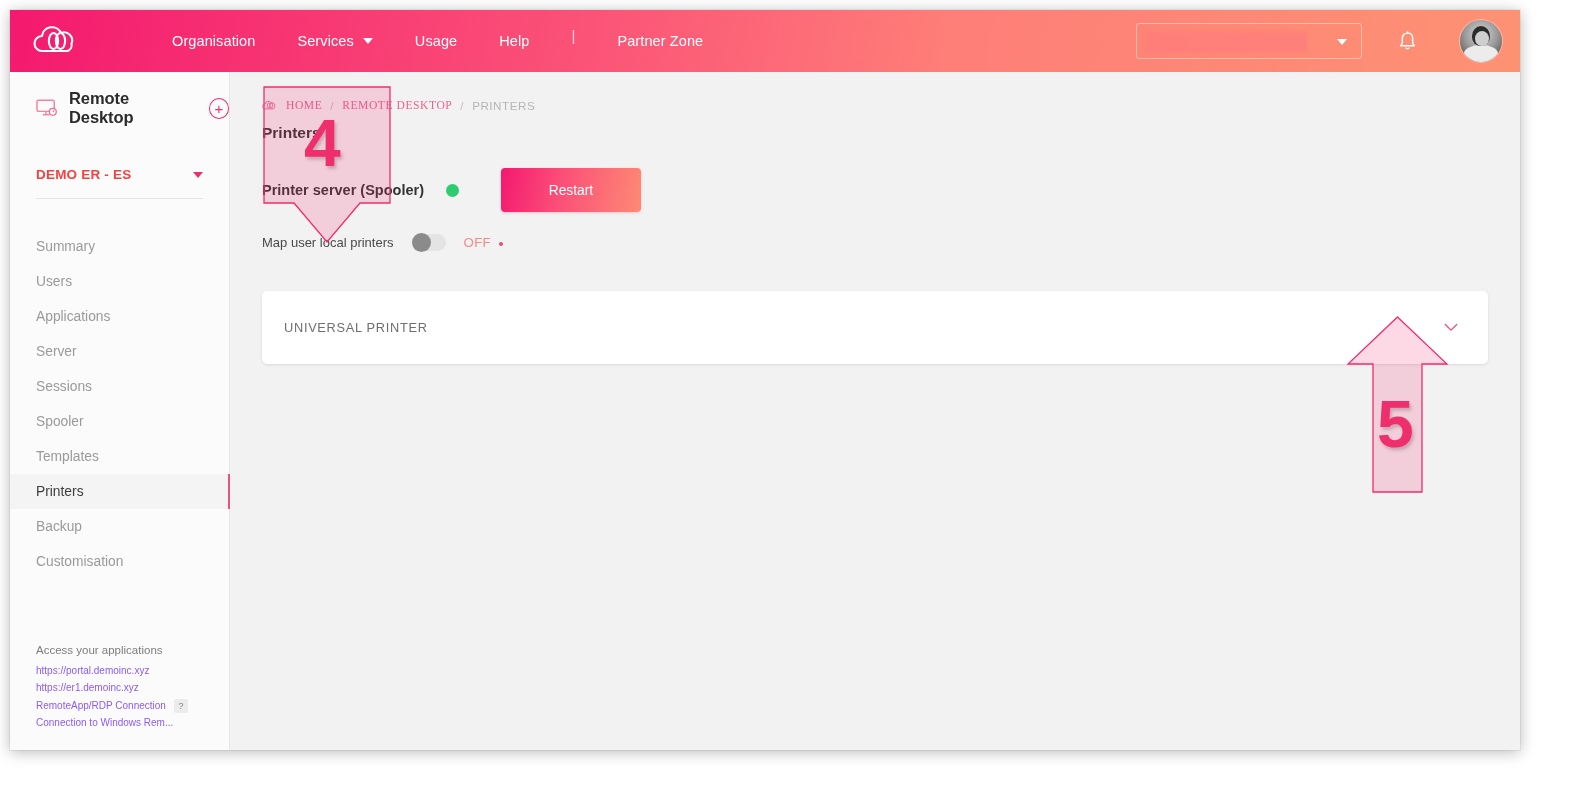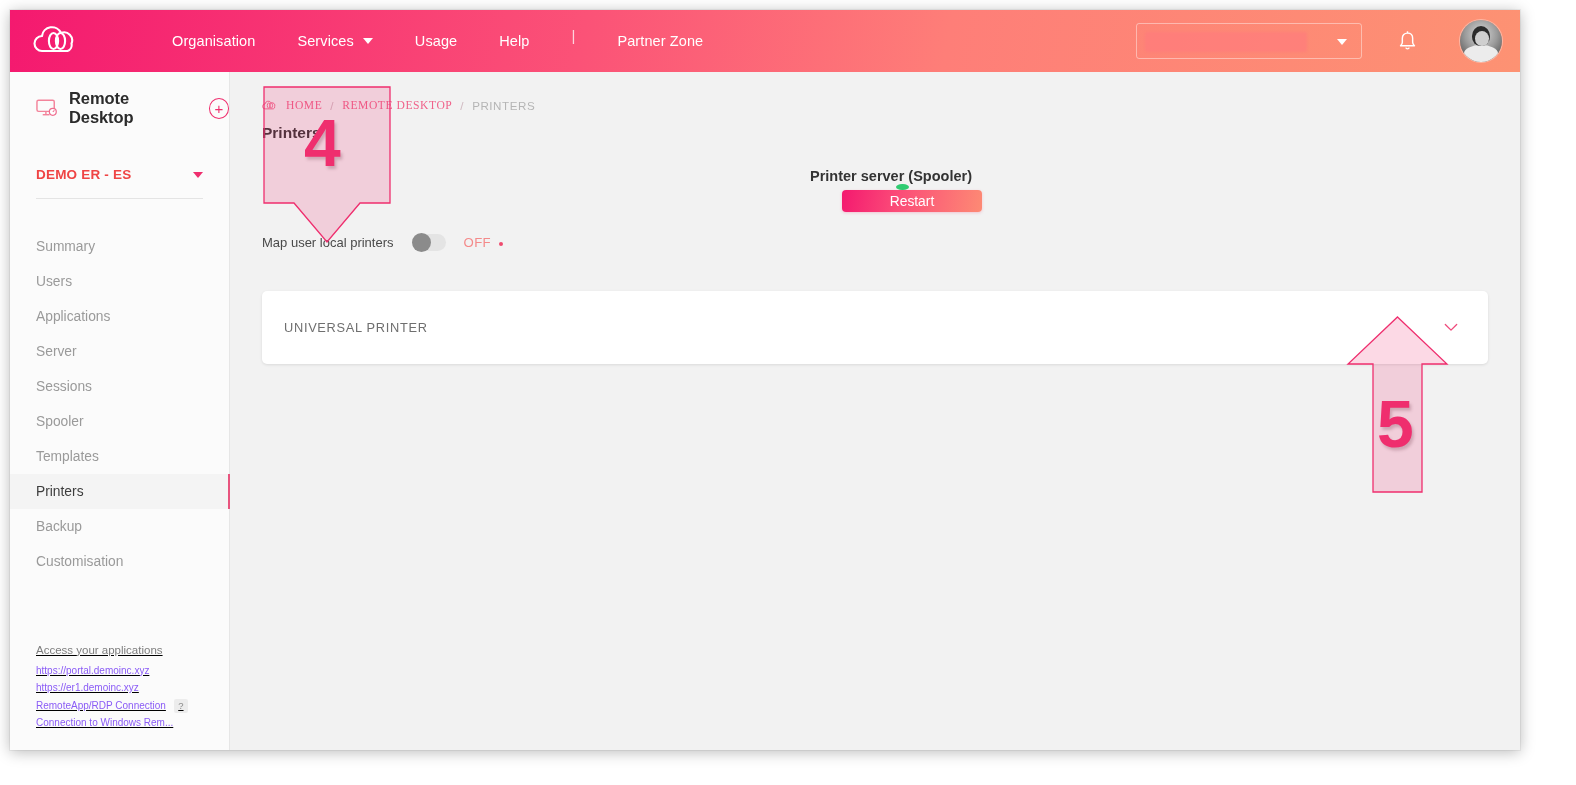--- a/index.html
+++ b/index.html
@@ -133,21 +133,21 @@
     padding-left: 26px; font-size: 13.8px; color:#9a9a9a; cursor:pointer;
     position: relative;
   }
   .sb-item.active {
     color:#3d3d3d; background:#f4f4f4;
   }
   .sb-item.active::after {
     content:""; position:absolute; right:-1px; top:0; width: 2.5px; height:100%;
     background:#e8547e;
   }
-  .sb-foot { position:absolute; left:0; bottom: 18px; width: 220px; padding-left: 26px; text-decoration: underline; }
+  .sb-foot { position:absolute; left:0; bottom: 18px; width: 220px; padding-left: 26px; }
   .sb-foot-title { font-size: 11.5px; color:#7d7d7d; margin-bottom: 6px; }
   .sb-link {
     display:block; font-size: 10px; color:#8b5cf6; text-decoration:none;
     line-height: 17.6px; cursor:pointer; white-space:nowrap;
   }
   .sb-link-row { display:flex; align-items:center; gap:8px; }
   .help-badge {
     width:14px;height:14px;border-radius:2px;background:#ececec;color:#8a8a8a;
     font-size:9.5px; display:flex;align-items:center;justify-content:center; cursor:pointer;
   }
@@ -166,21 +166,21 @@
   .bc-link { color:#f0628a; cursor:pointer; text-decoration:none;font-family:Liberation Serif, serif; }
   .bc-sep { color:#d0b9c0; }
   .bc-current { color:#b5b5b5; }
 
   .page-title {
     padding-left: 32px; margin-top: 12px;
     font-size: 15.5px; font-weight: bold; color:#333;
   }
 
   .server-row {
-    display:flex; align-items:center; padding-left: 32px; margin-top: 26px; height: 44px; flex-direction: column;
+    display:flex; align-items:center; padding-left: 32px; margin-top: 26px; height: 44px;
   }
   .server-label { font-size: 14.5px; font-weight:bold; color:#333; }
   .status-dot {
     width: 13px; height:13px; border-radius:50%; background:#2ecc71; margin-left: 22px;
   }
   .restart-btn {
     margin-left: 42px; width: 140px; height: 44px; border-radius: 4px; border:none;
     background: linear-gradient(100deg, #f4196f 0%, #fb4c78 40%, #fd8a74 100%);
     color:#fff; font-size: 13.8px; cursor:pointer;
     font-family:"Liberation Sans", sans-serif;

